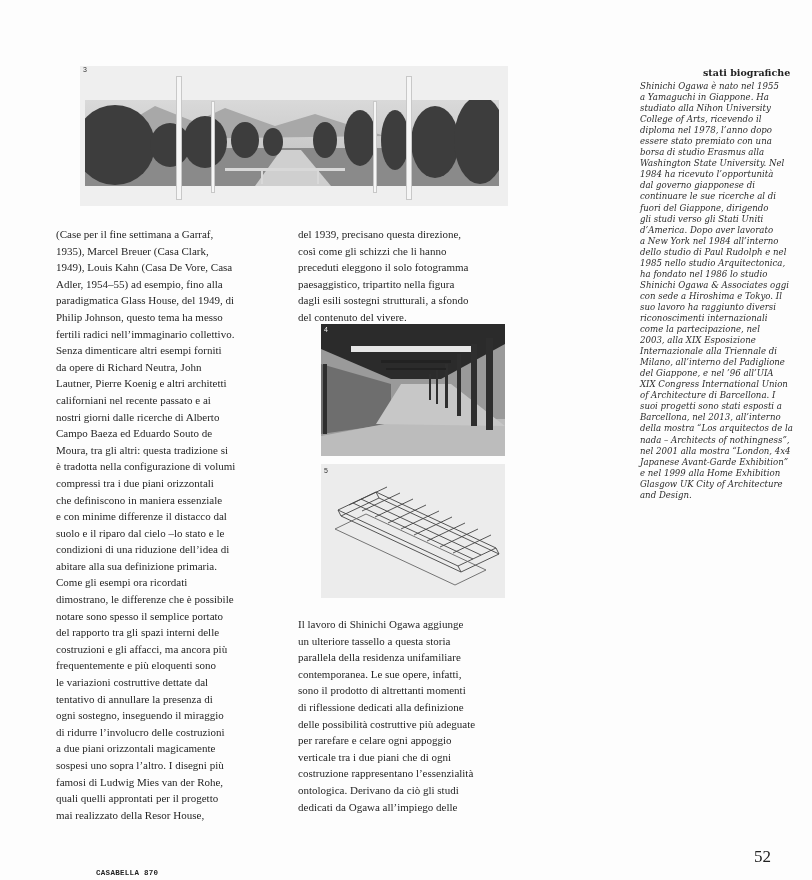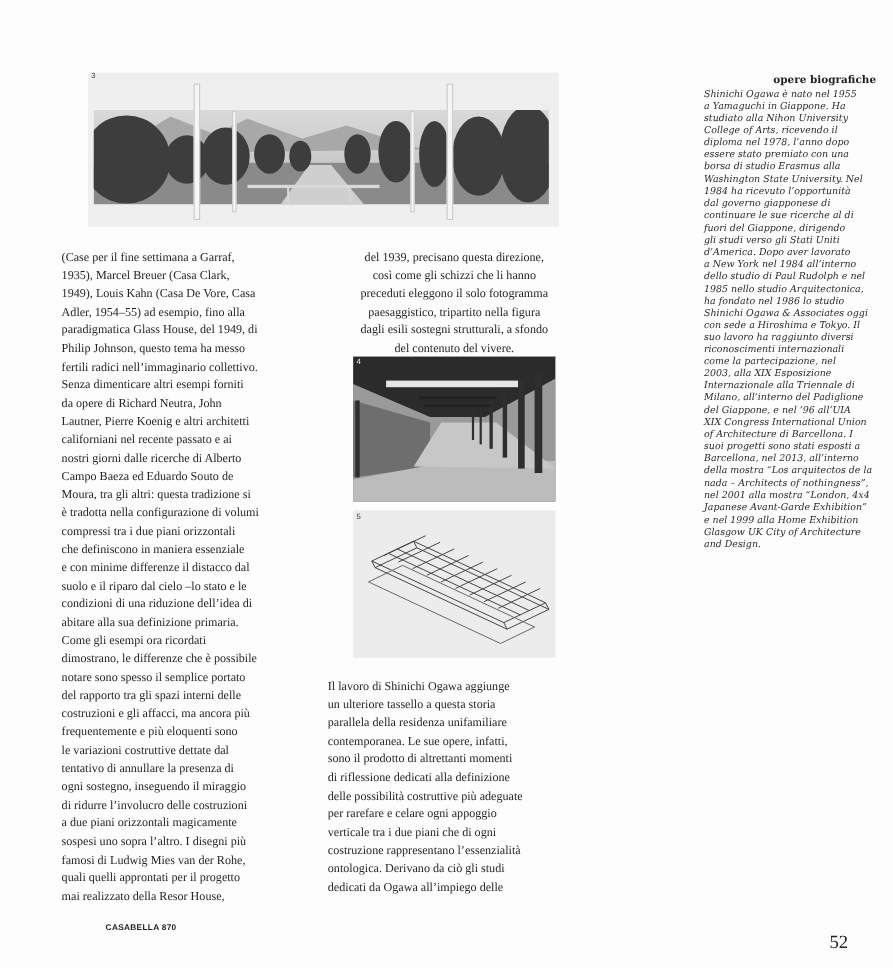--- a/index.html
+++ b/index.html
@@ -14,28 +14,28 @@
   #fig3 .post { position:absolute; background:#f6f6f6; border:1px solid #c8c8c8; }
 
   
   #fig4 { left:321px; top:324px; width:184px; height:132px; overflow:hidden; background:#888; }
   
   #fig5 { left:321px; top:464px; width:184px; height:134px; background:#ececec; }
 
   .col { position:absolute; font-family:"Liberation Serif", serif; font-size:11px; line-height:16.6px; color:#262626; }
   .col p { margin:0; white-space:pre-line; }
   #col1 { left:56px; top:226px; width:245px; }
-  #col2a { left:298px; top:226px; width:230px;text-align:center; }
+  #col2a { left:298px; top:226px; width:230px; }
   #col2b { left:298px; top:603px; width:240px;margin-top:13px; }
 
   #bio { position:absolute; left:640px; top:81px; width:172px; font-family:"DejaVu Serif", serif; font-size:8.6px; line-height:11.05px; color:#2b2b2b; }
   #bio .bio-title { position:absolute; left:63px; top:-14px; font-weight:bold; font-size:9.5px; color:#222; }
   #bio p { margin:0; font-style:italic; white-space:pre-line; }
 
-  #footer-left { position:absolute; left:56px; top:838px; font-family:Liberation Sans, sans-serif; font-weight:bold; font-size:7.5px; letter-spacing:0.3px; color:#222;padding-left:40px; }
+  #footer-left { position:absolute; left:56px; top:869px; font-family:Liberation Mono, monospace; font-weight:bold; font-size:7.5px; letter-spacing:0.3px; color:#222;padding-left:40px; }
   #footer-right { position:absolute; left:754px; top:847px; font-family:"Liberation Serif", serif; font-size:17px; color:#222; }
 </style>
 </head>
 <body>
 
 <div id="fig3" class="fig">
   <span class="fig-num" style="left:3px;top:0px;">3</span>
   <div class="pano">
     <svg width="414" height="86" viewBox="0 0 414 86">
       <defs>
@@ -165,21 +165,21 @@
 di riflessione dedicati alla definizione
 delle possibilità costruttive più adeguate
 per rarefare e celare ogni appoggio
 verticale tra i due piani che di ogni
 costruzione rappresentano l’essenzialità
 ontologica. Derivano da ciò gli studi
 dedicati da Ogawa all’impiego delle</p>
 </div>
 
 <div id="bio">
-  <span class="bio-title">opere biografiche</span>
+  <span class="bio-title">stati biografiche</span>
   <p>Shinichi Ogawa è nato nel 1955
 a Yamaguchi in Giappone. Ha
 studiato alla Nihon University
 College of Arts, ricevendo il
 diploma nel 1978, l’anno dopo
 essere stato premiato con una
 borsa di studio Erasmus alla
 Washington State University. Nel
 1984 ha ricevuto l’opportunità
 dal governo giapponese di

